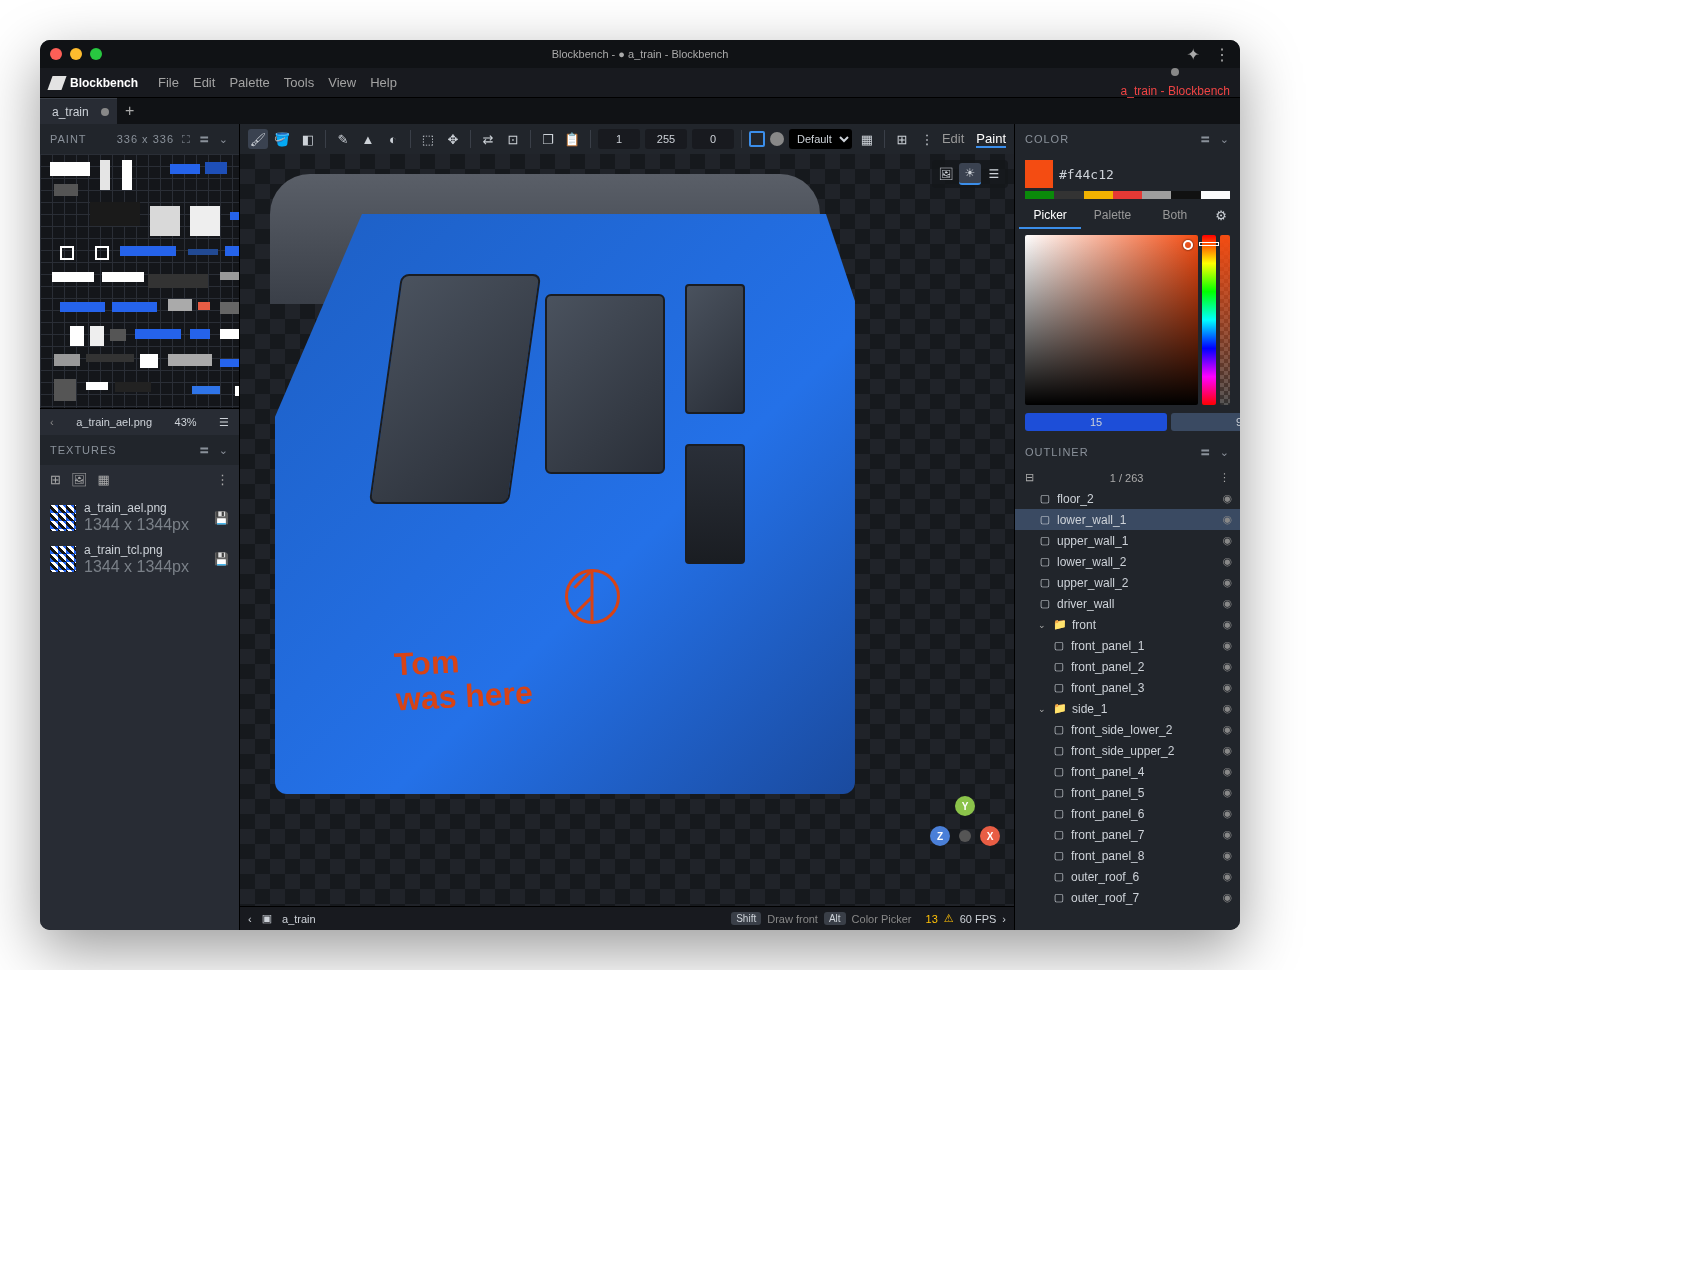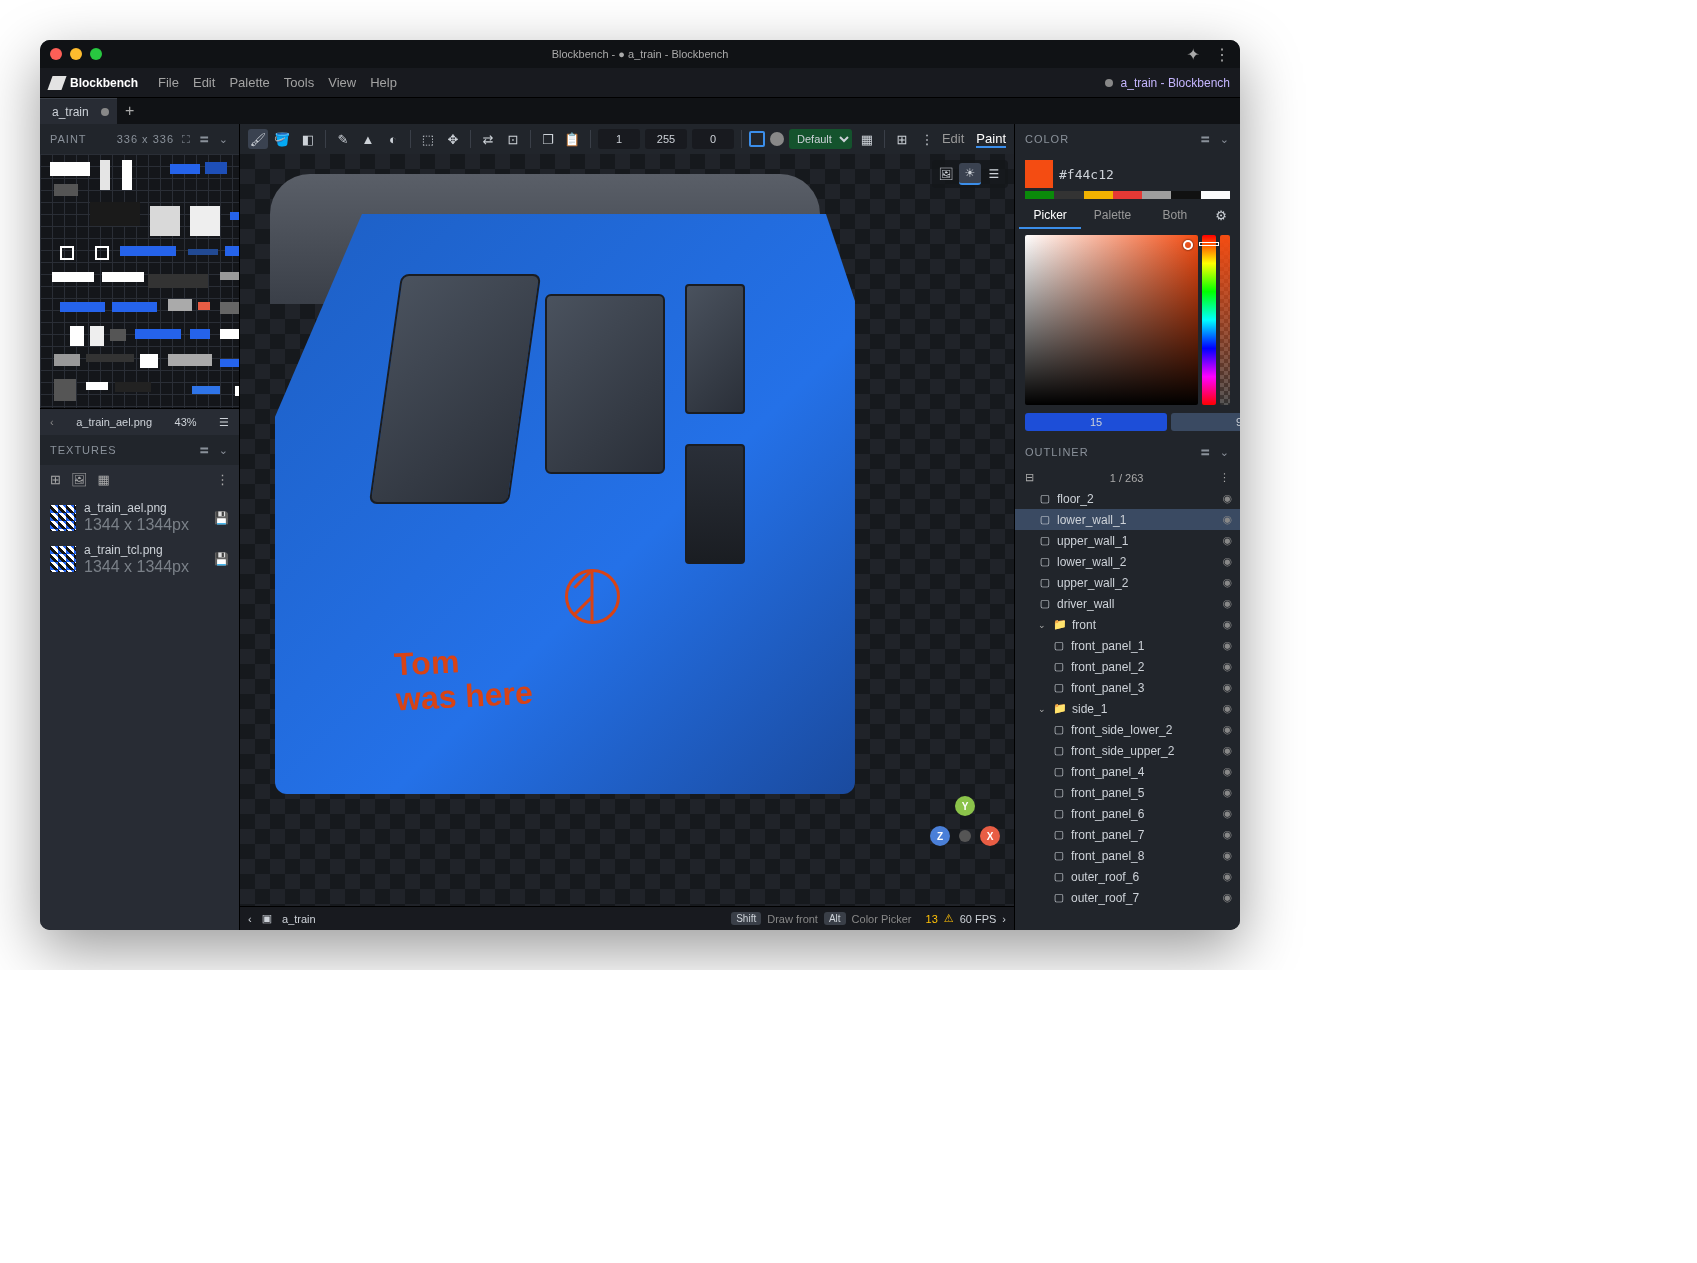--- a/index.html
+++ b/index.html
@@ -8,21 +8,21 @@
 .titlebar { height:28px; background:#101215; display:flex; align-items:center; padding:0 10px; position:relative; }
 .traffic { display:flex; gap:8px; }
 .tl { width:12px; height:12px; border-radius:50%; }
 .close-dot{background:#fe5f57}.min-dot{background:#febc2e}.max-dot{background:#28c840}
 .title-center { position:absolute; left:50%; transform:translateX(-50%); color:#aaa; font-size:11px; }
 .title-right { margin-left:auto; display:flex; gap:14px; font-size:16px; color:#aaa; }
 .menubar { height:30px; background:#181a1f; display:flex; align-items:center; padding:0 10px; gap:14px; border-bottom:1px solid #000; }
 .logo { display:flex; align-items:center; gap:6px; font-weight:600; color:#fff; margin-right:6px; }
 .logo-icon { width:14px; height:14px; background:#e3e3e3; transform:skewX(-20deg); }
 .menu-item { color:#a3a3a3; cursor:pointer; font-size:13px; }
-.menubar-right { margin-left:auto; display:flex; align-items:center; gap:8px; color:#c4b5fd; }
+.menubar-right { margin-left:auto; display:flex; align-items:center; gap:8px; color:#ef4444;flex-direction:column; }
 .dirty-dot{width:8px;height:8px;border-radius:50%;background:#888}
 .tabbar { height:26px; background:#101215; display:flex; align-items:flex-end; }
 .tab { height:100%; padding:4px 28px 4px 12px; background:#282c34; border-top:1px solid #3a3f48; position:relative; font-size:12px; display:flex;align-items:center;}
 .tab-close { position:absolute; right:8px; width:8px; height:8px; border-radius:50%; background:#888; }
 .tab-add { width:26px; height:26px; display:flex; align-items:center; justify-content:center; color:#aaa; font-size:16px; cursor:pointer; }
 .body { flex:1; display:flex; min-height:0; }
 .left-panel { width:295px; background:#282c34; display:flex; flex-direction:column; }
 .panel-hdr { height:30px; background:#21252b; display:flex; align-items:center; padding:0 10px; font-size:11px; letter-spacing:1px; color:#8a919a; justify-content:space-between; }
 .panel-hdr .right { display:flex; gap:8px; align-items:center; }
 .uv-view { flex:0 0 255px; background:#14161a; position:relative; border-bottom:1px solid #000; overflow:hidden;}
@@ -36,21 +36,21 @@
 .tex-name { font-size:12px; }
 .tex-dim { font-size:16px; color:#7a8088; }
 .save-ico { color:#aaa; font-size:12px; }
 .tex-tools { height:28px; display:flex; align-items:center; padding:0 10px; gap:10px; color:#aaa; font-size:13px;}
 .center { flex:1; display:flex; flex-direction:column; background:#282c34; border-left:1px solid #000; border-right:1px solid #000; }
 .toolbar { height:30px; background:#21252b; display:flex; align-items:center; padding:0 8px; gap:5px; }
 .tool-ico { width:20px; height:20px; display:flex; align-items:center; justify-content:center; color:#cdd2d8; font-size:13px; cursor:pointer; border-radius:3px; }
 .tool-ico.active { background:#3a4250; }
 .tool-sep { width:1px; height:18px; background:#3a3f48; margin:0 2px; }
 .num-input { width:42px; height:20px; background:#181a1f; border:none; color:#cdd2d8; text-align:center; font-size:11px; border-radius:3px; padding:0;}
-.toolbar select { background:#14532d; border:none; color:#cdd2d8; font-size:11px; height:20px; border-radius:3px; padding:0 4px;text-align:center;}
+.toolbar select { background:#000000; border:none; color:#cdd2d8; font-size:11px; height:20px; border-radius:3px; padding:0 4px;text-align:center;}
 .blend-sq { width:16px; height:16px; border:2px solid #3b8eea; background:transparent; border-radius:2px;}
 .blend-ci { width:14px; height:14px; border-radius:50%; background:#888; }
 .toolbar-right { margin-left:auto; display:flex; gap:12px; font-size:13px; }
 .toolbar-right .mode { cursor:pointer; color:#999;}
 .toolbar-right .mode.active { color:#fff; border-bottom:2px solid #3b8eea; }
 .viewport { flex:1; position:relative; background:#101215; overflow:hidden; }
 .checker { position:absolute; inset:0; background:repeating-conic-gradient(#2a2e36 0 25%, #1a1d22 0 50%); background-size:30px 30px; opacity:0.6;}
 .train-body { position:absolute; left:35px; top:60px; width:580px; height:580px; background:linear-gradient(135deg,#1d5fc4,#2471e8 60%,#1a4a9e); clip-path:polygon(15% 0,95% 0,100% 15%,100% 100%,0 100%,0 35%); border-radius:12px;}
 .train-roof { position:absolute; left:30px; top:20px; width:550px; height:130px; background:linear-gradient(180deg,#5a5f68,#3a3f48); border-radius:40px 40px 0 0; }
 .train-window { position:absolute; background:linear-gradient(135deg,#4a525e,#2a2f38); border:2px solid #1a1d22; }

